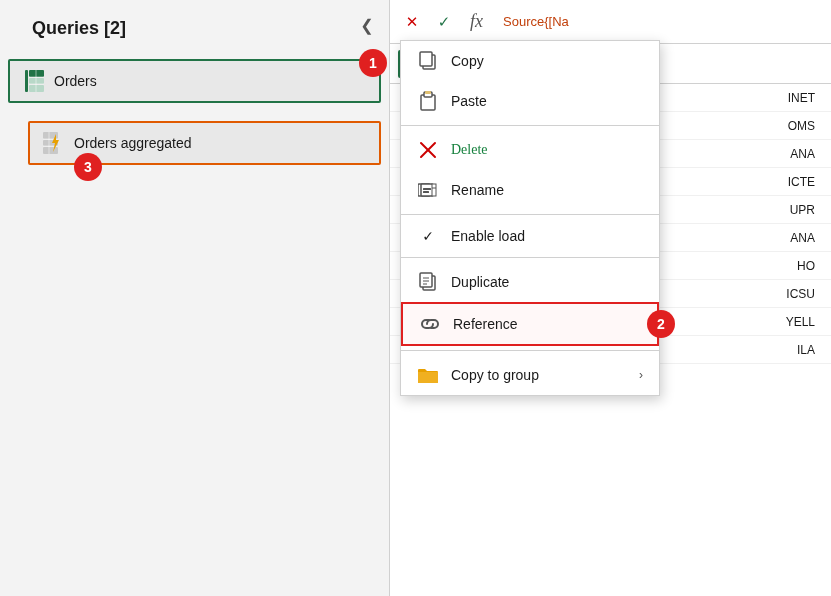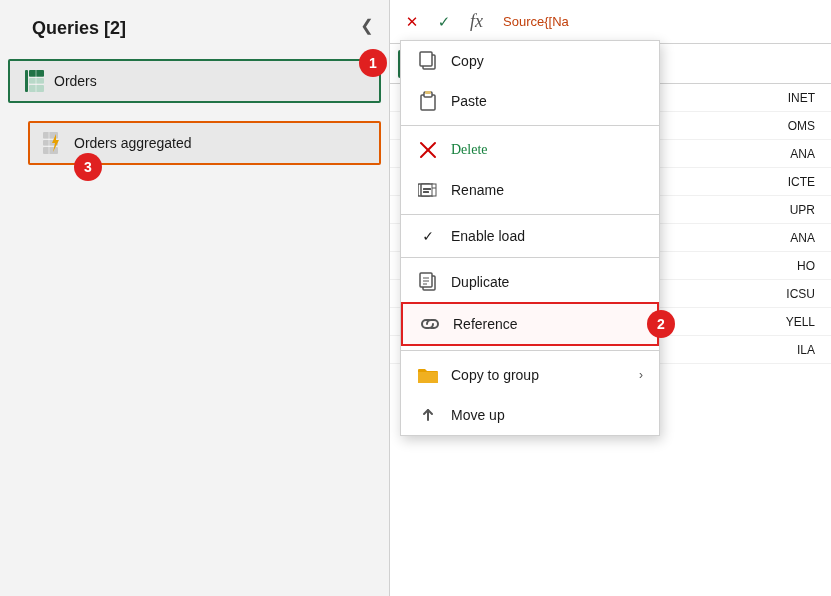--- a/index.html
+++ b/index.html
@@ -503,24 +503,15 @@
         <div class="menu-item-icon">
           <svg width="22" height="18" viewBox="0 0 22 18">
             <path d="M1,4 L1,16 C1,17 2,17 2,17 L20,17 C21,17 21,16 21,16 L21,6 C21,5 20,5 20,5 L10,5 L8,3 L2,3 C1,3 1,4 1,4 Z" fill="#e8a000"></path>
             <path d="M1,6 L21,6 L21,16 C21,17 20,17 20,17 L2,17 C1,17 1,16 1,16 Z" fill="#f0b020"></path>
           </svg>
         </div>
         <span>Copy to group</span>
         <span class="menu-arrow">›</span>
       </div>
 
-      <div class="menu-item">
-        <div class="menu-item-icon">
-          <svg width="18" height="18" viewBox="0 0 18 18">
-            <line x1="9" y1="14" x2="9" y2="4" stroke="#555" stroke-width="2" stroke-linecap="round"></line>
-            <polyline points="5,8 9,4 13,8" fill="none" stroke="#555" stroke-width="2" stroke-linecap="round" stroke-linejoin="round"></polyline>
-          </svg>
-        </div>
-        <span>Move up</span>
-      </div>
     </div>
   </div>
 </div>
 
 </body></html>

